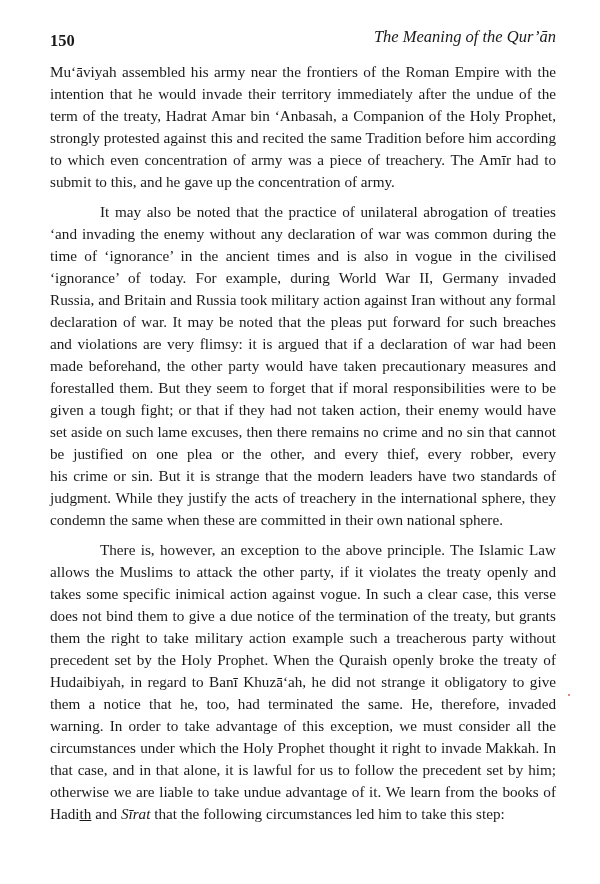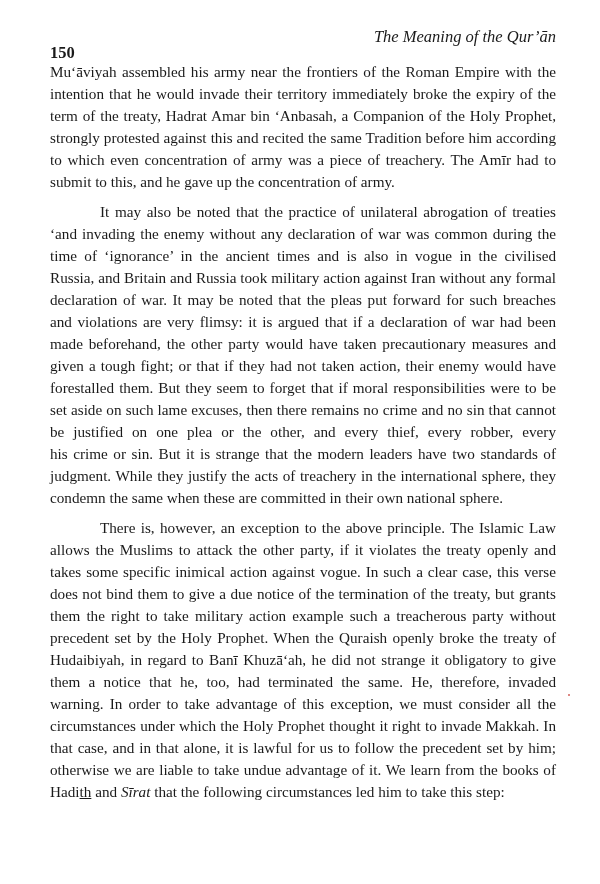--- a/index.html
+++ b/index.html
@@ -23,21 +23,21 @@
     }
     .running-head {
       position: relative;
       height: 26px;
       font-size: 16.5px;
       line-height: 26px;
     }
     .page-number {
       position: absolute;
       left: 0;
-      top: 16px;
+      top: 4px;
       font-weight: bold;
     }
     .book-title {
       position: absolute;
       left: 0;
       right: 0;
       top: 0;
       text-align: right;
       font-style: italic;
       padding-left: 20px;
@@ -83,37 +83,38 @@
 
   <div class="running-head">
     <span class="page-number">150</span>
     <span class="book-title">The Meaning of the Qur’ān</span>
   </div>
 
   <div class="body-text">
 
     <div class="para">
       <span class="line">Mu‘āviyah assembled his army near the frontiers of the Roman Empire with the</span>
-      <span class="line">intention that he would invade their territory immediately broke the expiry of the</span>
+      <span class="line">intention that he would invade their territory immediately after the undue of the</span>
       <span class="line">term of the treaty, Hadrat Amar bin ‘Anbasah, a Companion of the Holy Prophet,</span>
       <span class="line">strongly protested against this and recited the same Tradition before him according</span>
       <span class="line">to which even concentration of army was a piece of treachery. The Amīr had to</span>
       <span class="line last">submit to this, and he gave up the concentration of army.</span>
     </div>
 
     <div class="para indent">
       <span class="line first">It may also be noted that the practice of unilateral abrogation of treaties</span>
       <span class="line">‘and invading the enemy without any declaration of war was common during the</span>
       <span class="line">time of ‘ignorance’ in the ancient times and is also in vogue in the civilised</span>
+      <span class="line">‘ignorance’ of today. For example, during World War II, Germany invaded</span>
       <span class="line">Russia, and Britain and Russia took military action against Iran without any formal</span>
       <span class="line">declaration of war. It may be noted that the pleas put forward for such breaches</span>
       <span class="line">and violations are very flimsy: it is argued that if a declaration of war had been</span>
       <span class="line">made beforehand, the other party would have taken precautionary measures and</span>
+      <span class="line">forestalled them. But they seem to forget that if moral responsibilities were to be</span>
       <span class="line">given a tough fight; or that if they had not taken action, their enemy would have</span>
-      <span class="line">forestalled them. But they seem to forget that if moral responsibilities were to be</span>
       <span class="line">set aside on such lame excuses, then there remains no crime and no sin that cannot</span>
       <span class="line">be justified on one plea or the other, and every thief, every robber, every</span>
       <span class="line">his crime or sin. But it is strange that the modern leaders have two standards of</span>
       <span class="line">judgment. While they justify the acts of treachery in the international sphere, they</span>
       <span class="line last">condemn the same when these are committed in their own national sphere.</span>
     </div>
 
     <div class="para indent">
       <span class="line first">There is, however, an exception to the above principle. The Islamic Law</span>
       <span class="line">allows the Muslims to attack the other party, if it violates the treaty openly and</span>

